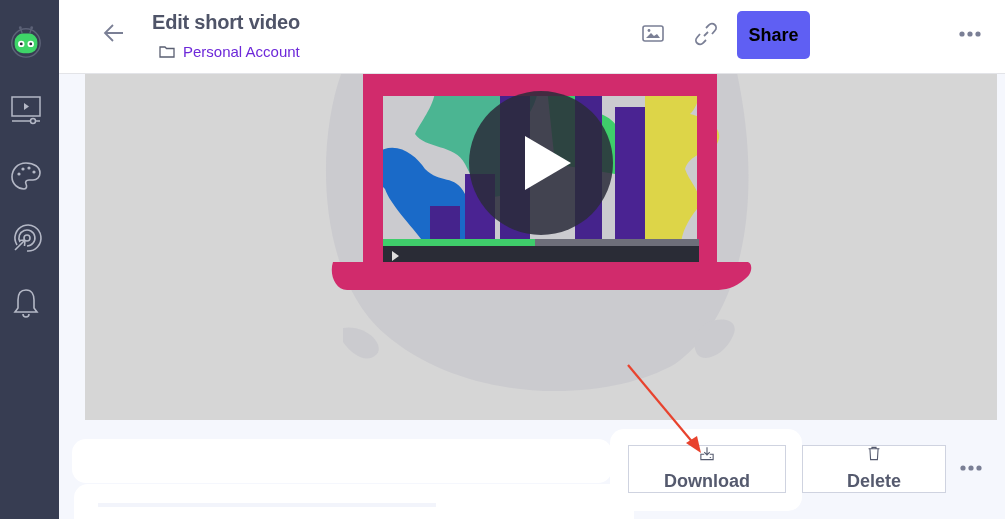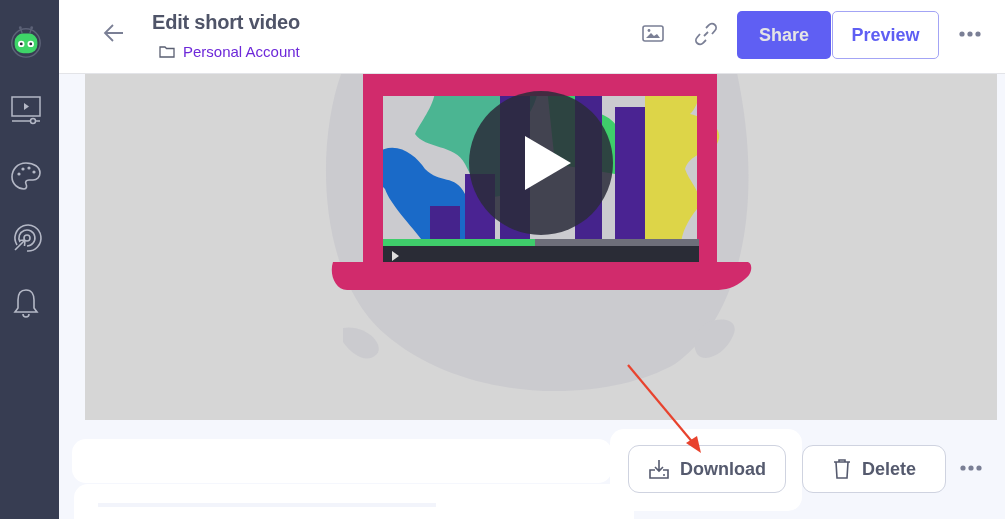--- a/index.html
+++ b/index.html
@@ -9,33 +9,33 @@
   .sidebar { position: absolute; left: 0; top: 0; width: 59px; height: 519px; background: #373d52; }
   .side-icon { position: absolute; left: 8px; width: 36px; height: 36px; display: flex; align-items: center; justify-content: center; cursor: pointer; }
   .side-icon svg { display: block; }
 
   .topbar { position: absolute; left: 59px; top: 0; right: 0; height: 74px; background: #ffffff; border-bottom: 1px solid #e3e4e8; }
   .back-btn { position: absolute; left: 40px; top: 18px; width: 30px; height: 30px; display: flex; align-items: center; justify-content: center; cursor: pointer; }
   .title { position: absolute; left: 93px; top: 11px; font-size: 20px; font-weight: bold; color: #4f5468; letter-spacing: -0.2px; }
   .crumb { position: absolute; left: 100px; top: 43px; display: flex; align-items: center; gap: 8px; font-size: 15px; color: #6d28d9; }
 
   .tb-icon { position: absolute; top: 20px; width: 28px; height: 28px; display: flex; align-items: center; justify-content: center; cursor: pointer; }
-  .btn-share { position: absolute; left: 678px; top: 11px; width: 94px; height: 48px; background: #5f5ff3; color: #e5e5e5; border-radius: 5px; font-size: 18px; font-weight: bold; border: none; display:flex; align-items:center; justify-content:center; cursor: pointer; }
+  .btn-share { position: absolute; left: 678px; top: 11px; width: 73px; height: 48px; background: #5f5ff3; color: #000000; border-radius: 5px; font-size: 18px; font-weight: bold; border: none; display:flex; align-items:center; justify-content:center; cursor: pointer; }
   .btn-preview { position: absolute; left: 773px; top: 11px; width: 107px; height: 48px; background: #fff; color: #5f5ff3; border: 1.5px solid #a3a4f5; border-radius: 5px; font-size: 18px; font-weight: bold; display:flex; align-items:center; justify-content:center; cursor: pointer; }
   .more-top { position: absolute; left: 896px; top: 22px; width: 30px; height: 24px; display:flex; align-items:center; justify-content:center; cursor: pointer; }
 
   .video { position: absolute; left: 85px; top: 74px; width: 912px; height: 346px; background: #d6d6d6; overflow: hidden; cursor: pointer; }
   .video svg { position: absolute; left: 0; top: 0; }
 
   .card-left { position: absolute; left: 72px; top: 439px; width: 540px; height: 44px; background: #fff; border-radius: 14px; }
   .card-left2 { position: absolute; left: 74px; top: 484px; width: 560px; height: 40px; background: #fff; border-radius: 14px 0 0 0; }
   .card-line { position: absolute; left: 98px; top: 503px; width: 338px; height: 4px; background: #f2f4fb; }
   .card-right { position: absolute; left: 610px; top: 429px; width: 192px; height: 82px; background: #fff; border-radius: 14px; }
 
-  .act-btn { position: absolute; height: 48px; background: #fff; border: 1.5px solid #cfd3e0; border-radius: 11px; display: flex; align-items: center; justify-content: center; gap: 10px; font-size: 18px; font-weight: bold; color: #555a6e; cursor: pointer; }
+  .act-btn { position: absolute; height: 48px; background: #fff; border: 1.5px solid #cfd3e0; border-radius: 0; display: flex; align-items: center; justify-content: center; gap: 10px; font-size: 18px; font-weight: bold; color: #555a6e; cursor: pointer; flex-direction: column; }
   .btn-download { left: 628px; top: 445px; width: 158px; }
   .btn-delete { left: 802px; top: 445px; width: 144px; }
   .more-bottom { position: absolute; left: 956px; top: 456px; width: 30px; height: 24px; display:flex; align-items:center; justify-content:center; cursor: pointer; }
 
   .annot-arrow { position: absolute; left: 0; top: 0; pointer-events: none; }
 </style>
 </head>
 <body>
 
 <nav class="sidebar">
@@ -108,21 +108,20 @@
     </svg>
   </div>
   <div class="tb-icon" style="left:633px;">
     <svg width="24" height="24" viewBox="0 0 24 24">
       <path d="M10 14 L14 10" stroke="#7a7f95" stroke-width="1.8"></path>
       <path d="M12 6 L15 3 A3.5 3.5 0 0 1 21 8.5 L18 12" fill="none" stroke="#7a7f95" stroke-width="1.8"></path>
       <path d="M12 18 L9 21 A3.5 3.5 0 0 1 3 15.5 L6 12" fill="none" stroke="#7a7f95" stroke-width="1.8"></path>
     </svg>
   </div>
   <button class="btn-share">Share</button>
-  <button class="btn-preview">Preview</button>
   <div class="more-top">
     <svg width="22" height="6" viewBox="0 0 22 6">
       <circle cx="3" cy="3" r="2.6" fill="#7a7f95"></circle>
         <circle cx="11" cy="3" r="2.6" fill="#7a7f95"></circle>
         <circle cx="19" cy="3" r="2.6" fill="#7a7f95"></circle>
     </svg>
   </div>
 </header>
 
 <div class="video">

